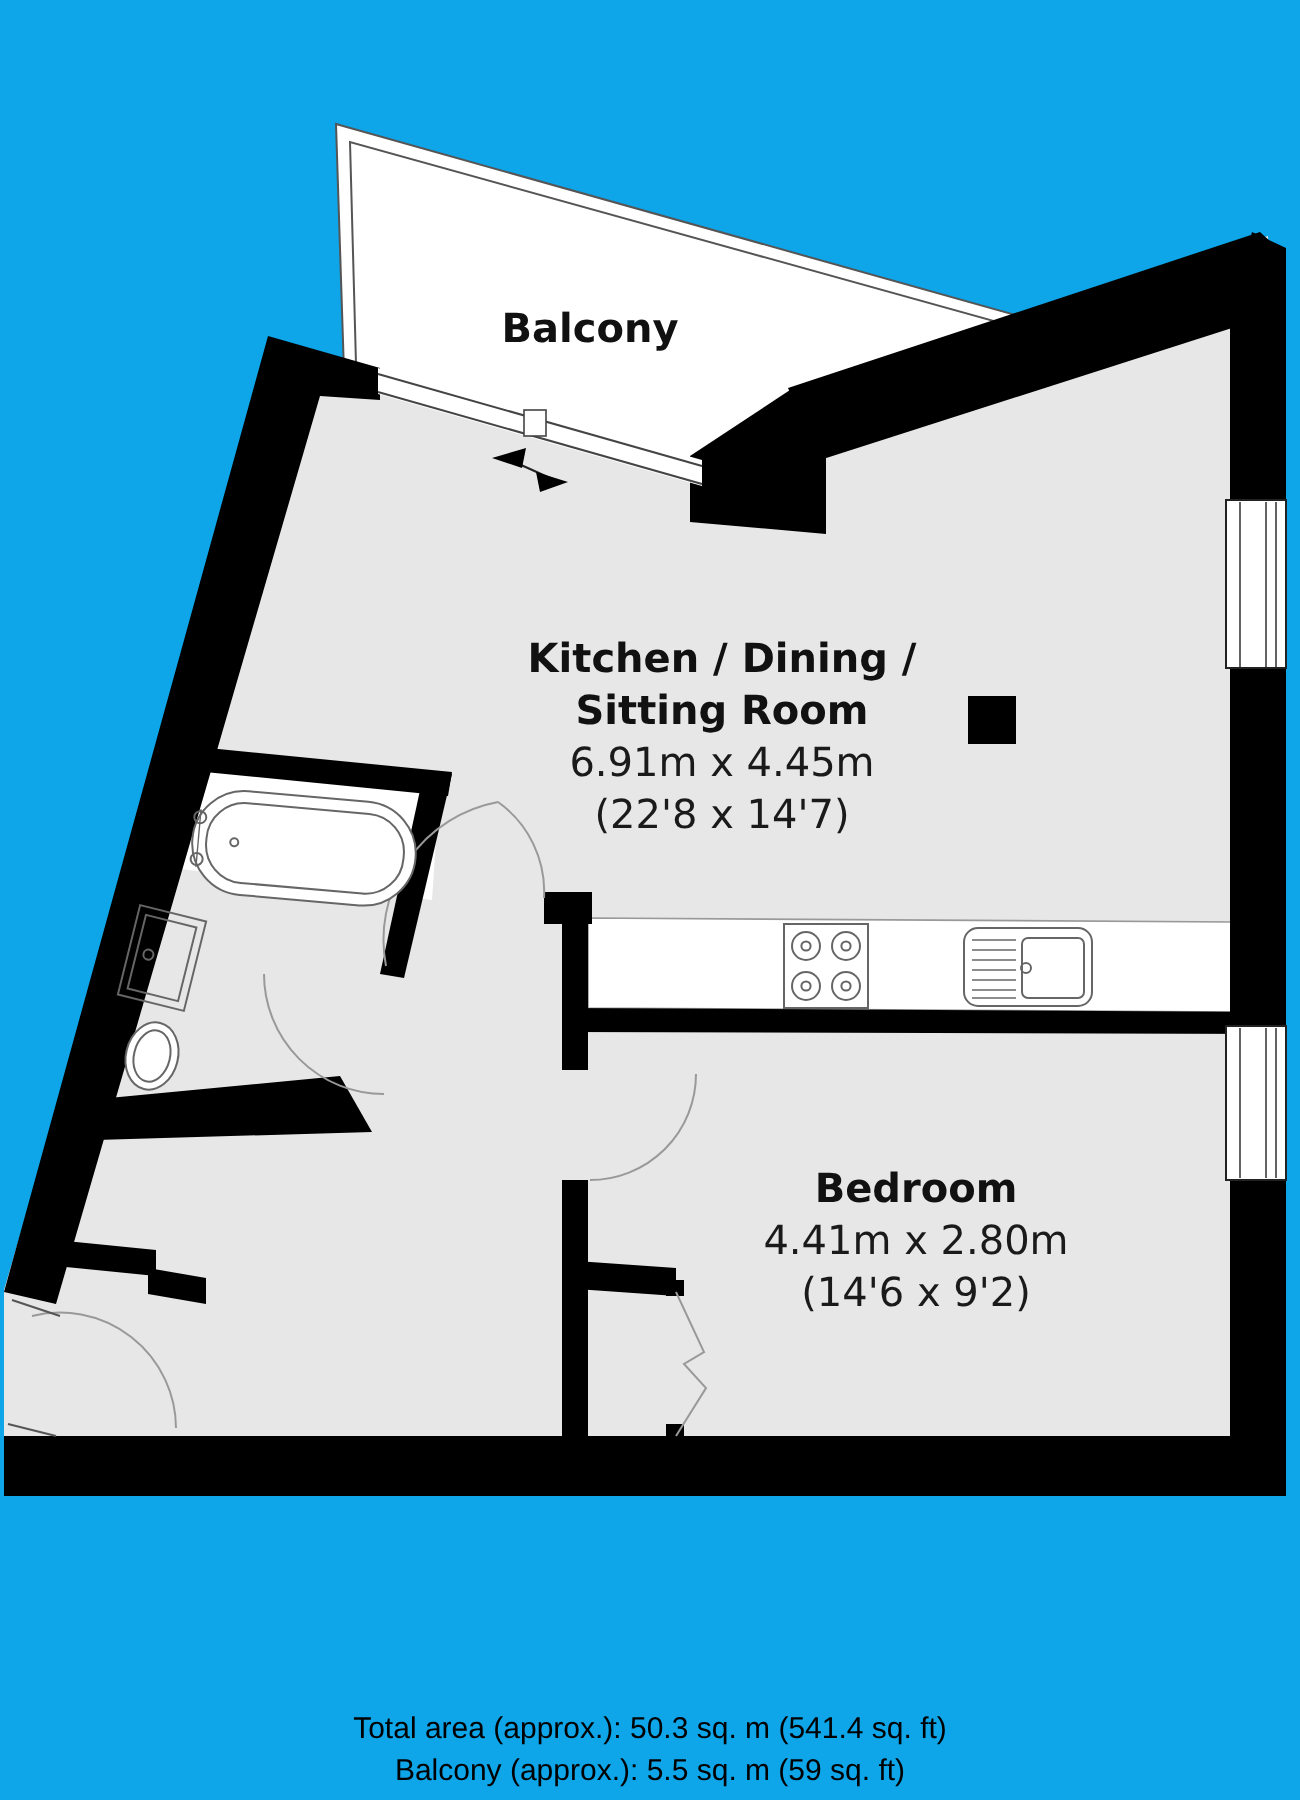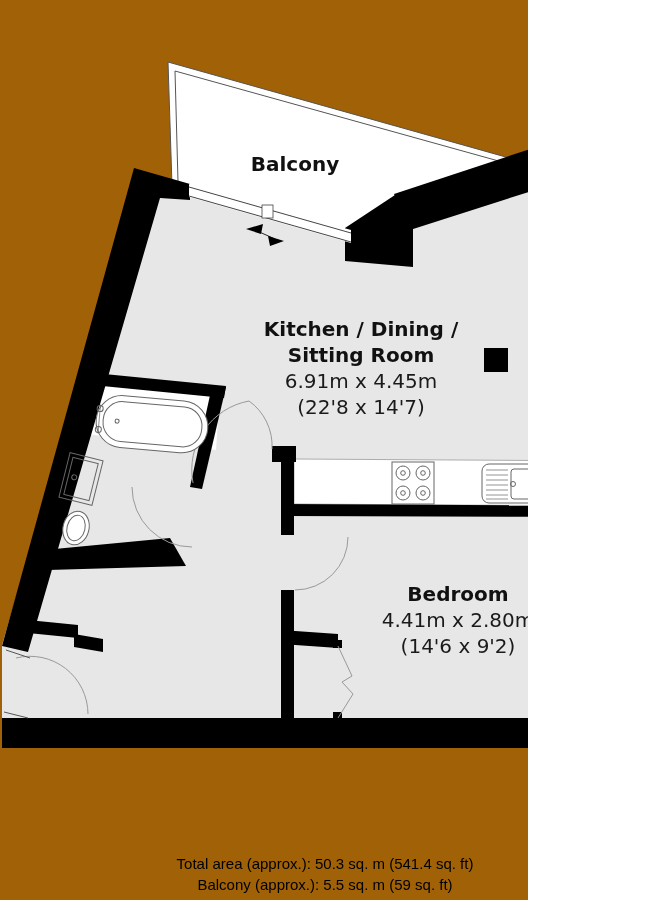--- a/index.html
+++ b/index.html
@@ -1,18 +1,18 @@
 <!DOCTYPE html>
 <html><head>
 <meta charset="utf-8">
 <style>
   html, body { margin: 0; padding: 0; background: #ffffff; }
   .page {
-    width: 528px; height: 900px; position: relative;
-    background: #a16207; overflow: hidden;
+    width: 650px; height: 900px; position: relative;
+    background: #0ea5e9; overflow: hidden;
     font-family: "DejaVu Sans", sans-serif;
   }
   svg { display: block; }
   .room-name   { font-family: "DejaVu Sans", sans-serif; font-weight: bold; font-size: 20px; fill: #111111; }
   .room-dim    { font-family: "DejaVu Sans", sans-serif; font-weight: normal; font-size: 20px; fill: #1a1a1a; }
   .balcony-lbl { font-family: "DejaVu Sans", sans-serif; font-weight: bold; font-size: 20px; fill: #111111; }
   .footer-txt  { font-family: "Liberation Sans", sans-serif; font-size: 15px; fill: #000000; }
   .wall   { fill: #000000; stroke: none; }
   .floor  { fill: #e7e7e7; stroke: none; }
   .thin   { stroke: #555555; stroke-width: 1; fill: none; }

